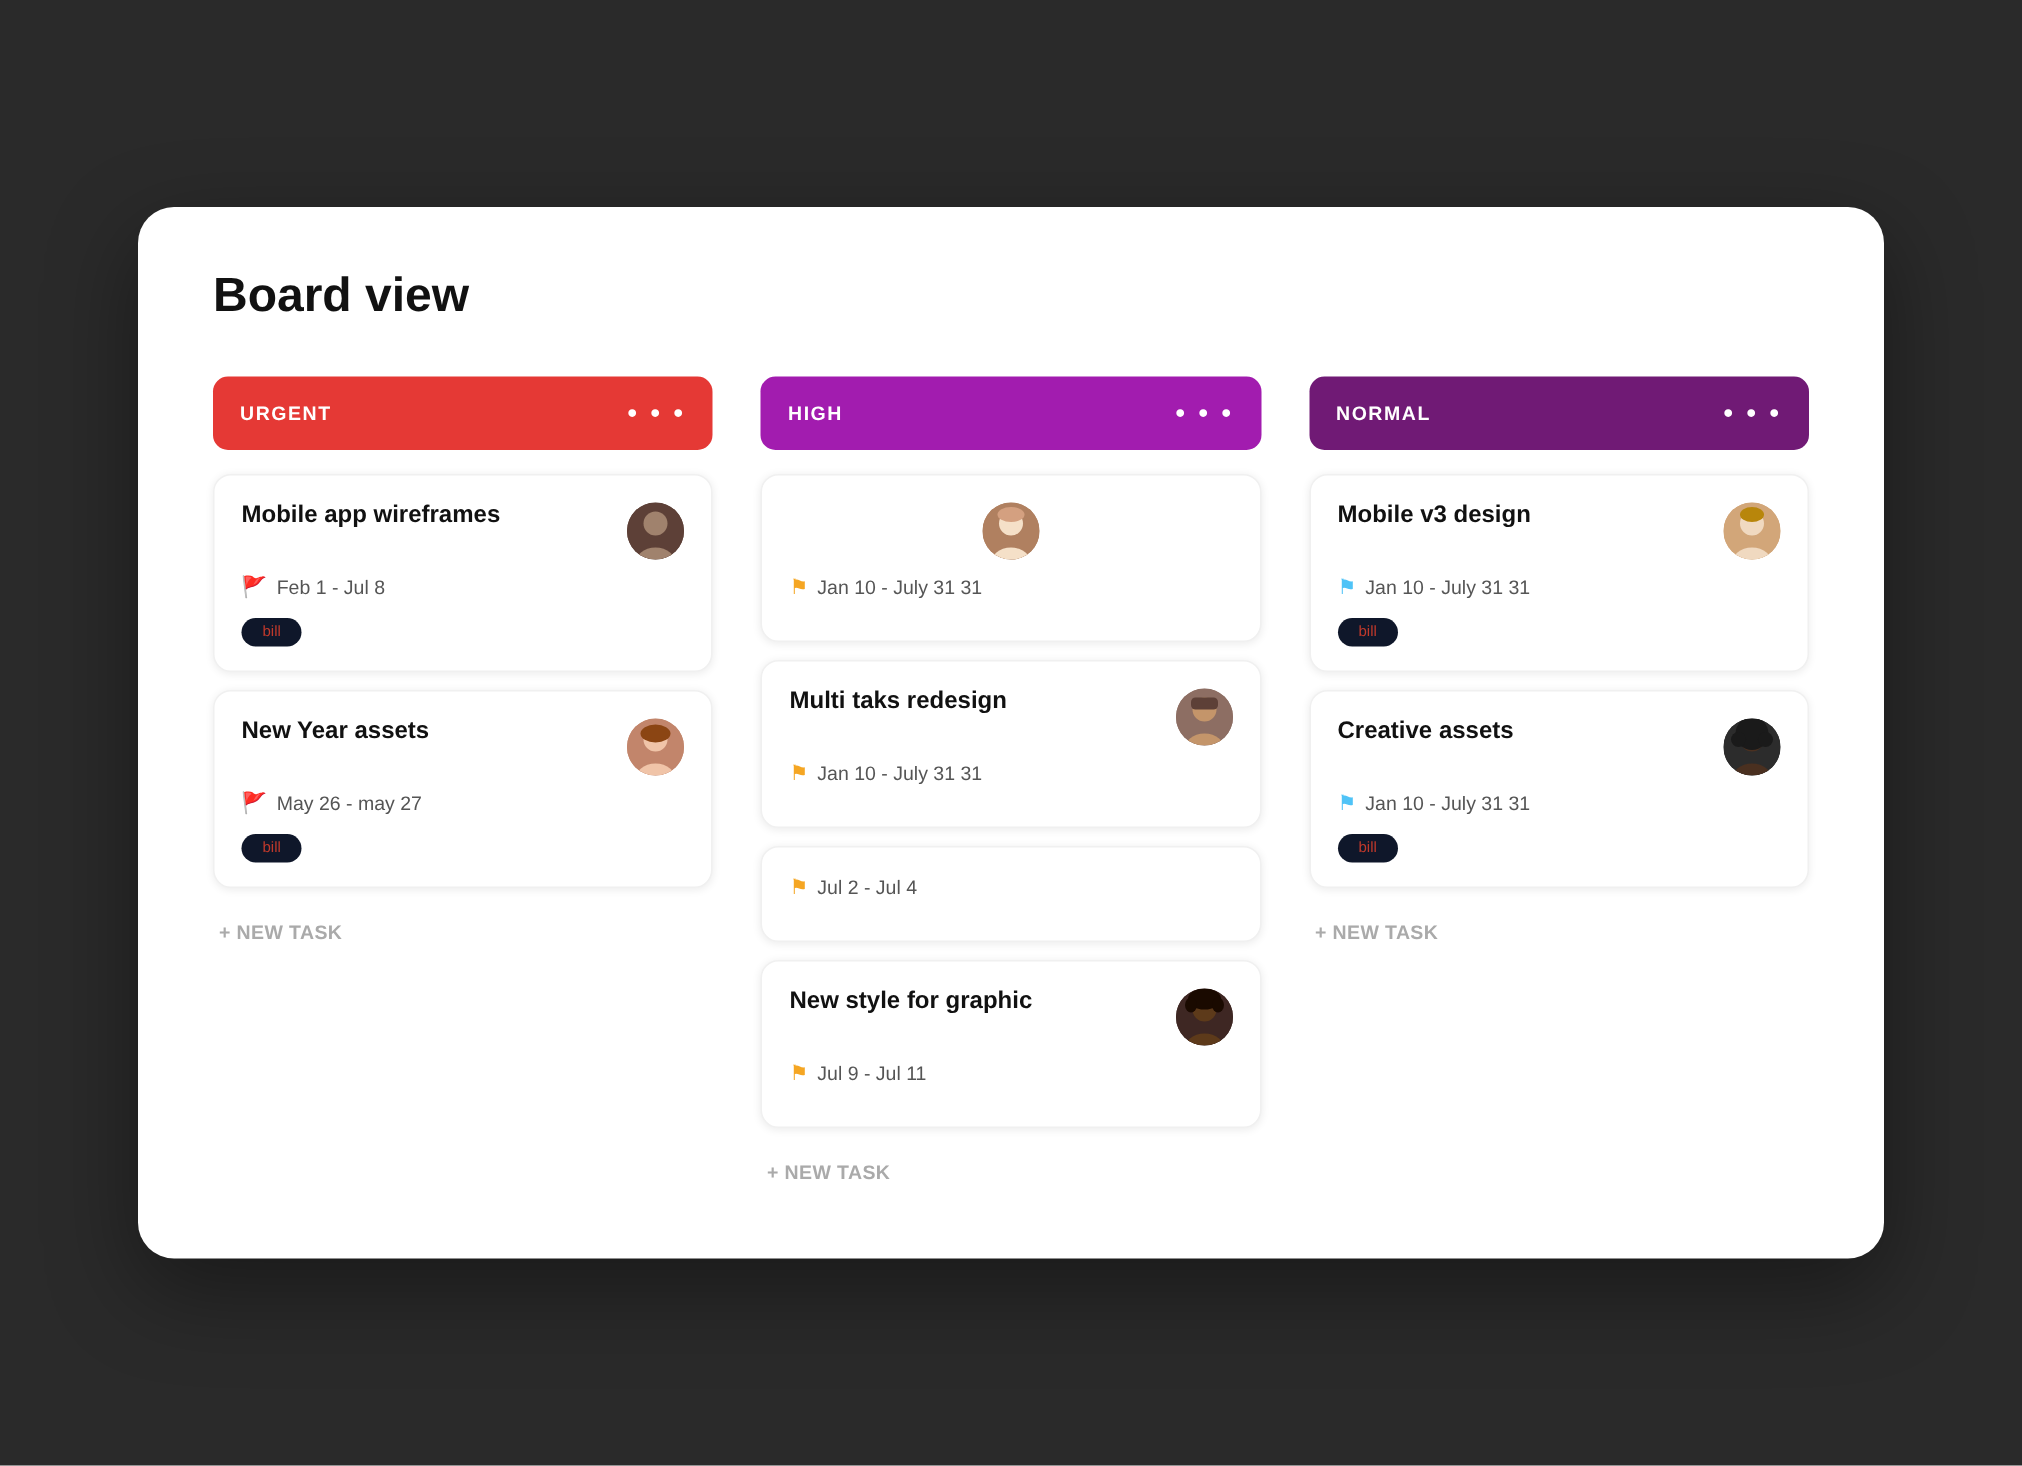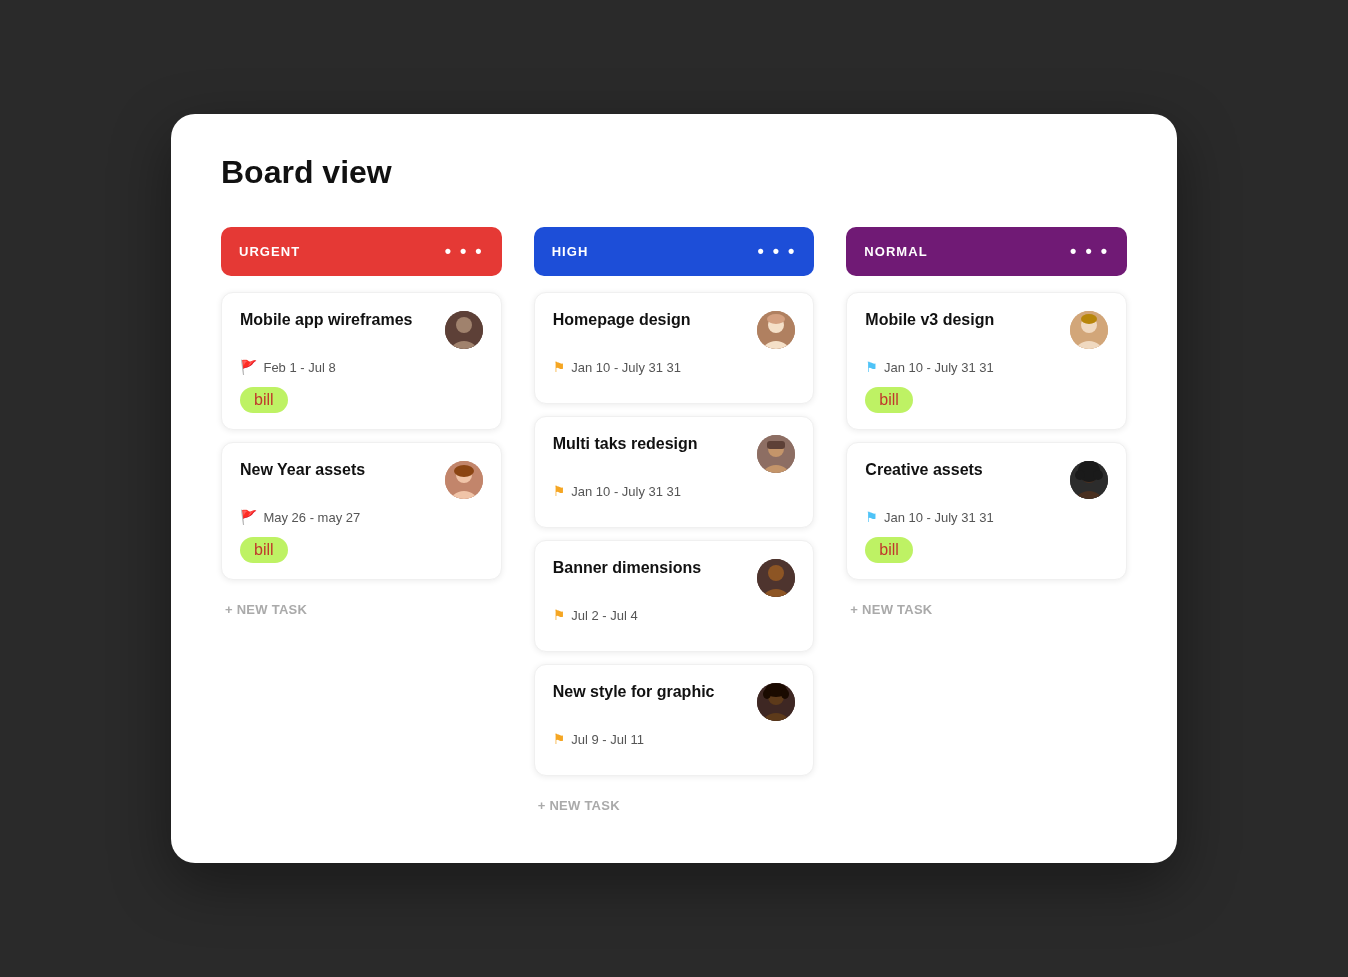--- a/index.html
+++ b/index.html
@@ -11,21 +11,21 @@
       align-items: center;
       min-height: 100vh;
       font-family: -apple-system, BlinkMacSystemFont, 'Segoe UI', sans-serif;
       padding: 20px;
     }
 
     .app-container {
       background: #ffffff;
       border-radius: 24px;
       padding: 40px 50px 50px;
-      width: 1006px;
+      width: 1164px;
       max-width: 100%;
       box-shadow: 0 20px 60px rgba(0,0,0,0.4);
     }
 
     .page-title {
       font-size: 32px;
       font-weight: 800;
       color: #111;
       margin-bottom: 36px;
     }
@@ -44,21 +44,21 @@
     .column-header {
       border-radius: 10px;
       padding: 14px 18px;
       display: flex;
       align-items: center;
       justify-content: space-between;
       margin-bottom: 16px;
     }
 
     .column-header.urgent { background: #e53935; }
-    .column-header.high { background: #1d4ed8; }
+    .column-header.high { background: #a21caf; }
     .column-header.normal { background: #701a75; }
 
     .column-label {
       font-size: 13px;
       font-weight: 800;
       letter-spacing: 0.08em;
       color: #fff;
       text-transform: uppercase;
     }
 
@@ -119,23 +119,23 @@
       margin-bottom: 12px;
     }
 
     .date-text {
       font-size: 13px;
       color: #555;
     }
 
     .tag {
       display: inline-block;
-      background: #bef264;
+      background: #0f172a;
       color: #c0392b;
-      font-size: 16px;
+      font-size: 10px;
       font-weight: 500;
       border-radius: 20px;
       padding: 4px 14px;
     }
 
     .new-task-btn {
       color: #aaa;
       font-size: 13px;
       font-weight: 600;
       cursor: pointer;
@@ -199,21 +199,20 @@
     </div>
 
     <div class="column">
       <div class="column-header high">
         <span class="column-label">HIGH</span>
         <span class="column-menu">• • •</span>
       </div>
 
       <div class="task-card">
         <div class="task-card-header">
-          <span class="task-title">Homepage design</span>
           <div class="avatar" style="background: #b08060; overflow:hidden;">
             <svg viewBox="0 0 38 38" xmlns="http://www.w3.org/2000/svg">
               <rect width="38" height="38" fill="#b08060"></rect>
               <circle cx="19" cy="14" r="8" fill="#f5e0c8"></circle>
               <ellipse cx="19" cy="42" rx="14" ry="12" fill="#f5e0c8"></ellipse>
               <ellipse cx="19" cy="8" rx="9" ry="5" fill="#d4a080"></ellipse>
             </svg>
           </div>
         </div>
         <div class="task-date">
@@ -234,30 +233,20 @@
             </svg>
           </div>
         </div>
         <div class="task-date">
           <span style="color:#f5a623; font-size:14px;">⚑</span>
           <span class="date-text">Jan 10 - July 31 31</span>
         </div>
       </div>
 
       <div class="task-card">
-        <div class="task-card-header">
-          <span class="task-title">Banner dimensions</span>
-          <div class="avatar" style="background: #4e342e; overflow:hidden;">
-            <svg viewBox="0 0 38 38" xmlns="http://www.w3.org/2000/svg">
-              <rect width="38" height="38" fill="#4e342e"></rect>
-              <circle cx="19" cy="14" r="8" fill="#8d5524"></circle>
-              <ellipse cx="19" cy="42" rx="14" ry="12" fill="#8d5524"></ellipse>
-            </svg>
-          </div>
-        </div>
         <div class="task-date">
           <span style="color:#f5a623; font-size:14px;">⚑</span>
           <span class="date-text">Jul 2 - Jul 4</span>
         </div>
       </div>
 
       <div class="task-card">
         <div class="task-card-header">
           <span class="task-title">New style for graphic</span>
           <div class="avatar" style="background: #3e2723; overflow:hidden;">

